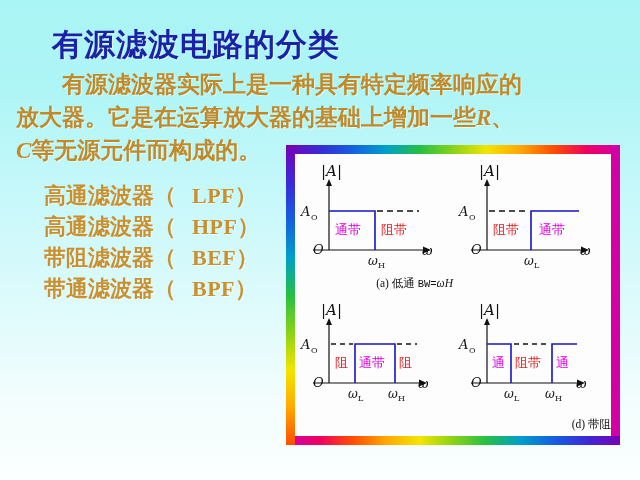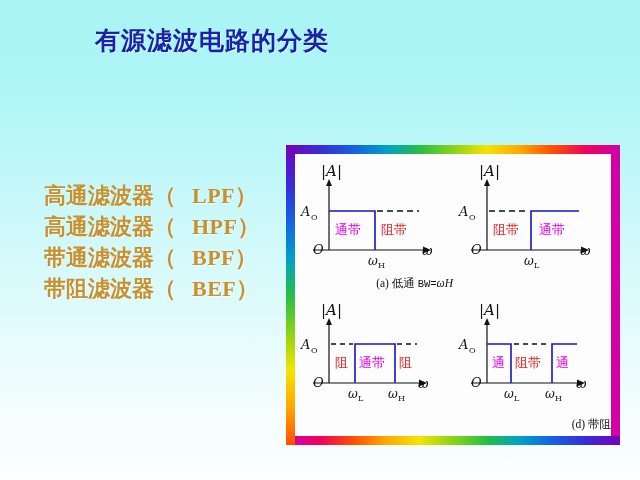--- a/index.html
+++ b/index.html
@@ -11,27 +11,26 @@
     font-family: "Liberation Serif", "DejaVu Serif", serif;
     background: linear-gradient(to bottom, #a9f4f4 0%, #aef5f6 18%, #c8f8fa 42%, #e3fbfc 68%, #f4fdfd 85%, #fbffff 100%);
     position: relative;
   }
   #slide { position: absolute; inset: 0; }
 
   
   .title {
     position: absolute;
     left: 52px; top: 24px;
-    font-size: 25px;
+    font-size: 31px;
     font-weight: bold;
     color: #1a22a8;
     letter-spacing: 1px;
     text-shadow: 1px 1px 0 rgba(255,255,255,0.55);
     white-space: nowrap;
-    margin-left: 43px;
   }
 
   
   .para {
     position: absolute;
     left: 16px; top: 68px;
     width: 600px;
     font-size: 23px;
     font-weight: bold;
     line-height: 33px;
@@ -111,33 +110,38 @@
   .band-pass { fill: #e000e0; }
   .band-stop { fill: #ef1c1c; }
 </style>
 </head>
 <body>
 
 <div id="slide">
 
   <div class="title">有源滤波电路的分类</div>
 
+  <div class="para">
+    <span class="indent"></span><span>有源滤波器实际上是一种具有特定频率响应的</span><br>
+    <span>放大器。它是在运算放大器的基础上增加一些</span><span class="sym">R</span><span>、</span><br>
+    <span class="sym">C</span><span>等无源元件而构成的。</span>
+  </div>
 
   <div class="filter-list">
     <div class="row">
       <span>高通滤波器</span><span>（</span><span class="abbr">LPF</span><span>）</span>
     </div>
     <div class="row">
       <span>高通滤波器</span><span>（</span><span class="abbr">HPF</span><span>）</span>
     </div>
     <div class="row">
+      <span>带阻滤波器</span><span>（</span><span class="abbr">BEF</span><span>）</span>
+    </div>
+    <div class="row">
       <span>带通滤波器</span><span>（</span><span class="abbr">BPF</span><span>）</span>
-    </div>
-    <div class="row">
-      <span>带阻滤波器</span><span>（</span><span class="abbr">BEF</span><span>）</span>
     </div>
   </div>
 
   <div class="figure-frame">
     <div class="figure-inner">
 
       <div class="quad">
         <svg width="158" height="141" viewBox="0 0 158 141">
           <text x="26" y="22" font-family="DejaVu Serif, serif" font-style="italic" font-size="15" fill="#111">|A|</text>
           <line x1="34" y1="28" x2="34" y2="96" stroke="#111" stroke-width="1.2"></line>

